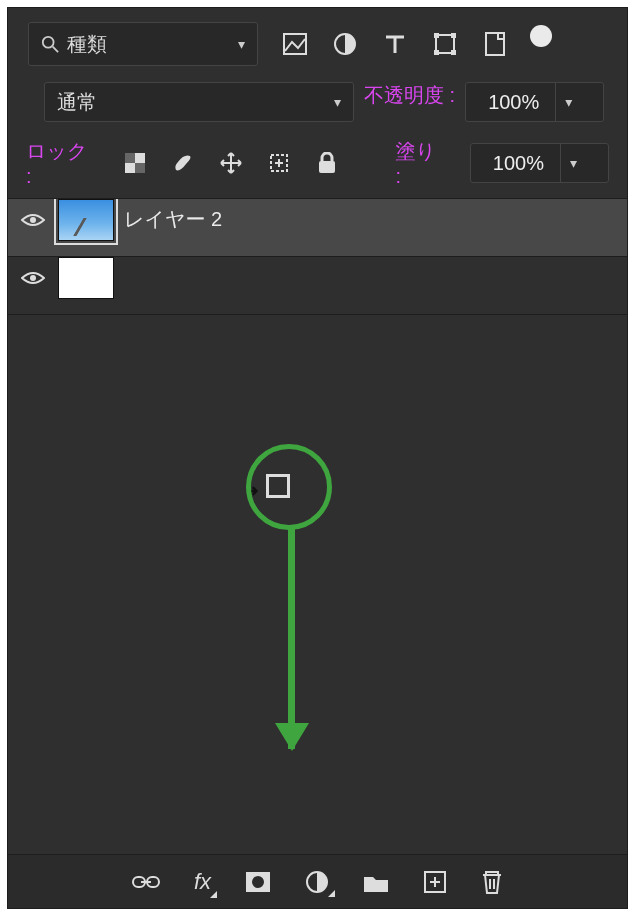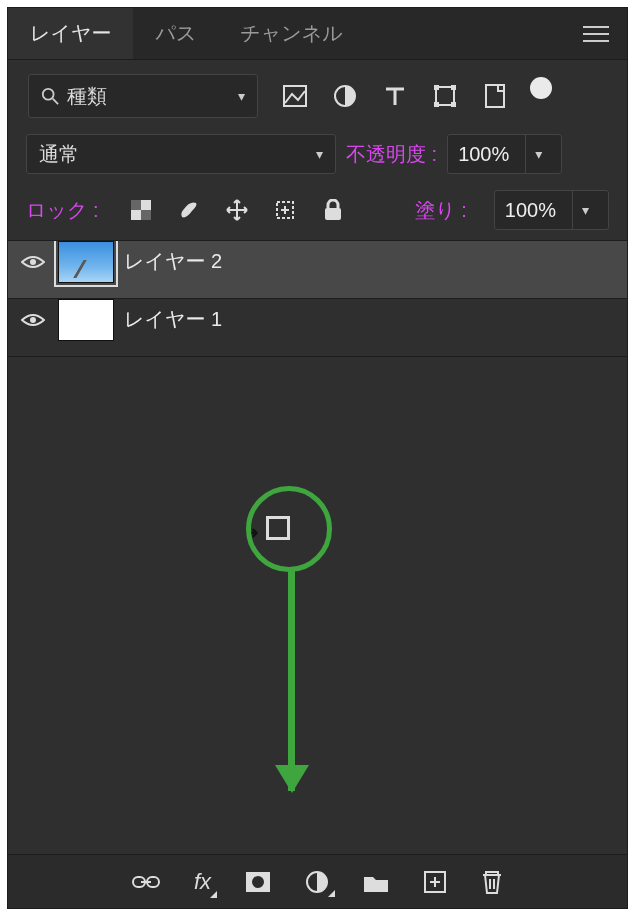--- a/index.html
+++ b/index.html
@@ -64,34 +64,34 @@
   .filter-select .fsp { flex:1; }
   .chev { font-size: 14px; color:#ccc; }
   .filter-icons { display:flex; align-items:center; gap:20px; flex:1; justify-content:flex-start; padding-left:8px;}
   .f-icon { color:#ddd; cursor:pointer; display:flex; align-items:center; justify-content:center; width:30px; height:30px;}
   .toggle-dot { width:22px; height:22px; border-radius:50%; background:#eaeaea; margin-left:auto; margin-right:4px; align-self:flex-start; margin-top:2px;}
   .toggle-wrap { width:26px; height:42px; display:flex; flex-direction:column; justify-content:flex-start;}
 
   
   .blend-row {
     display:flex;
-    align-items:center;
     padding: 6px 18px 10px 18px;
     gap:10px;
+    margin-left:18px;
   }
   .blend-select {
     display:flex; align-items:center;
     background:#282828; border:1px solid #444; border-radius:3px;
     height:40px; padding:0 12px; width:310px; font-size:20px; color:#ddd;
   }
   .blend-select .fsp{flex:1;}
   .label-sm { color:#d946ef; font-size:20px;}
   .pct-box {
     display:flex; align-items:center; background:#282828; border:1px solid #444;
-    border-radius:3px; height:40px; padding:0 10px; font-size:20px; color:#eee;
+    border-radius:3px; height:40px; padding:0 22px; font-size:20px; color:#eee;
     gap:8px;
   }
   .pct-box .chev-wrap{ display:flex; align-items:center; justify-content:center; width:26px; height:38px; border-left:1px solid #444; margin-left:8px;}
   
   .lock-row {
     display:flex; align-items:center; padding:6px 18px 10px 18px; gap:27px;
     border-bottom:1px solid #1d1d1d;
   }
   .lock-row .lockicons{display:flex; gap:18px; align-items:center;}
   .lock-row .fsp{flex:1;}
@@ -160,31 +160,20 @@
   .clip-ind .arr{ font-size:20px; color:#111; font-weight:bold; transform: translateY(2px);}
   .clip-ind .sq{ width:24px; height:24px; border:3px solid #ddd; background:transparent;}
 
   svg { display:block; }
 </style>
 </head>
 <body>
 
 <div class="panel">
 
-  <div class="tabs">
-    <div class="tab active">レイヤー</div>
-    <div class="tab">パス</div>
-    <div class="tab">チャンネル</div>
-    <div class="spacer"></div>
-    <div class="menu-icon">
-      <svg width="26" height="18" viewBox="0 0 26 18">
-          <path stroke="#ccc" stroke-width="2" d="M0 2h26M0 9h26M0 16h26"></path>
-        </svg>
-    </div>
-  </div>
 
   <div class="filter-row">
     <div class="filter-select">
       <svg width="18" height="18" viewBox="0 0 20 20">
           <circle cx="8" cy="8" r="6" stroke="#ccc" stroke-width="2" fill="none"></circle>
           <line x1="13" y1="13" x2="19" y2="19" stroke="#ccc" stroke-width="2"></line>
         </svg>
       <span>種類</span>
       <span class="fsp"></span>
       <span class="chev">▾</span>
@@ -303,21 +292,20 @@
 
 
     <div class="layer-row">
       <div class="eye">
         <svg width="24" height="16" viewBox="0 0 24 16">
             <path d="M1 8 Q12 -2 23 8 Q12 18 1 8Z" stroke="#ddd" stroke-width="2" fill="none"></path>
             <circle cx="12" cy="8" r="3" fill="#ddd"></circle>
           </svg>
       </div>
       <div class="thumb"></div>
-      <span class="layer-name">レイヤー 1</span>
     </div>
 
     <div class="clip-ind">
       <span class="arr">↳</span>
       <div class="sq"></div>
     </div>
 
     <div class="anno-circle"></div>
     <div class="anno-arrow"></div>
 

